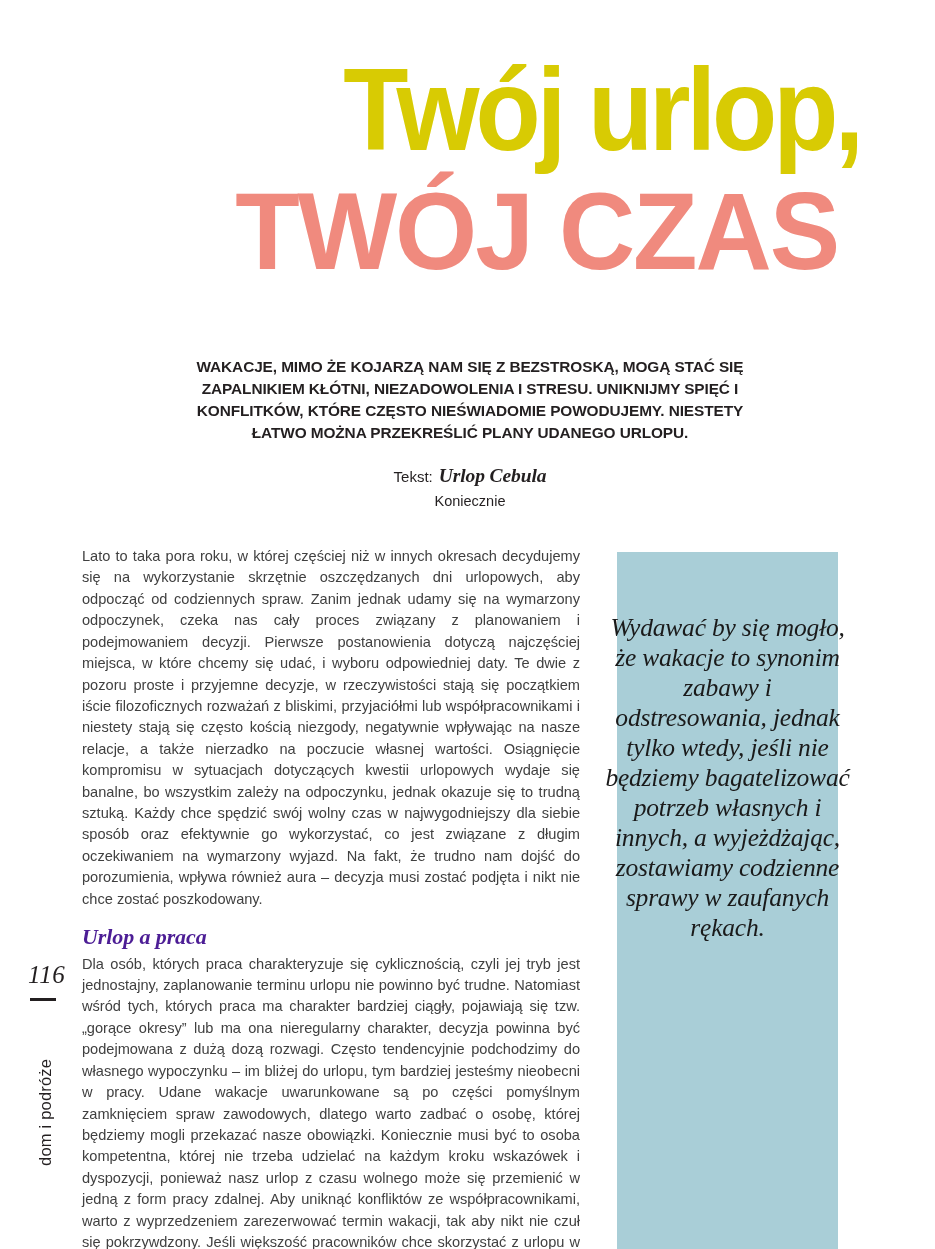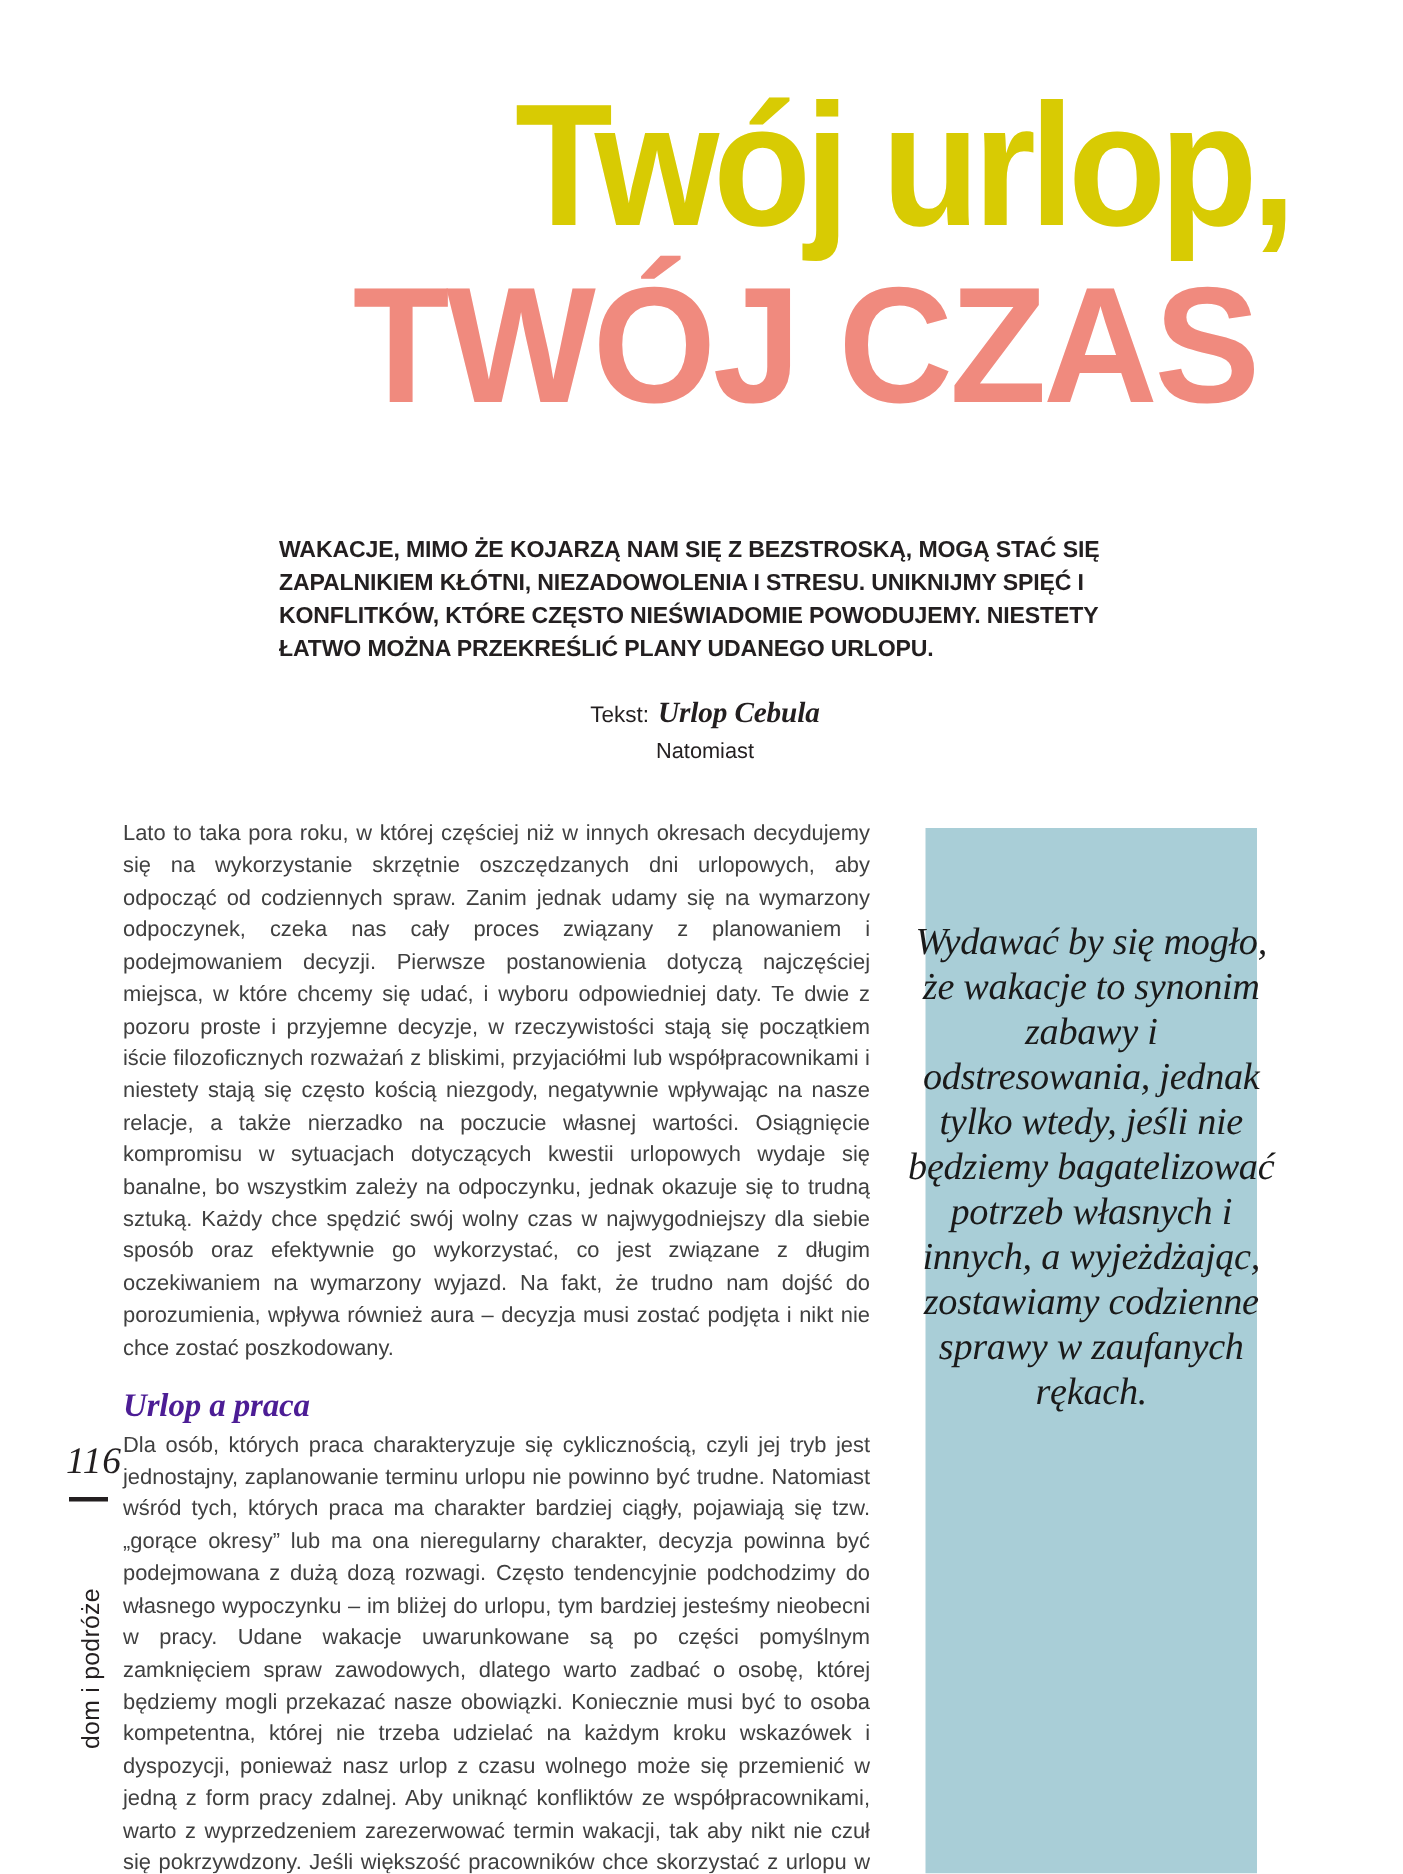--- a/index.html
+++ b/index.html
@@ -18,21 +18,21 @@
     width: 935px;
     height: 1249px;
     background: #ffffff;
     overflow: hidden;
     margin: 0 auto;
   }
 
   
   .margin-rail {
     position: absolute;
-    left: 16px;
+    left: 0;
     top: 0;
     width: 82px;
     height: 898px;
   }
   .folio {
     position: absolute;
     left: 28px;
     top: 962px;
     font-family: "Liberation Serif", serif;
     font-style: italic;
@@ -105,20 +105,21 @@
     transform-origin: right center;
     white-space: nowrap;
   }
 
   
   .standfirst {
     position: absolute;
     left: 186px;
     top: 356px;
     width: 568px;
+    text-align: center;
     font-family: "Liberation Sans", sans-serif;
     font-weight: 700;
     font-size: 15.4px;
     line-height: 1.42;
     letter-spacing: -0.1px;
     color: #231f20;
     text-transform: uppercase;
   }
 
   
@@ -229,21 +230,21 @@
     <div class="headline-line1">Twój urlop,</div>
     <div class="headline-line2">TWÓJ CZAS</div>
   </div>
 
   <div class="standfirst">WAKACJE, MIMO ŻE KOJARZĄ NAM SIĘ Z BEZSTROSKĄ, MOGĄ STAĆ SIĘ ZAPALNIKIEM KŁÓTNI, NIEZADOWOLENIA I STRESU. UNIKNIJMY SPIĘĆ I KONFLITKÓW, KTÓRE CZĘSTO NIEŚWIADOMIE POWODUJEMY. NIESTETY ŁATWO MOŻNA PRZEKREŚLIĆ PLANY UDANEGO URLOPU.</div>
 
   <div class="byline">
     <div class="byline-row">
       <span class="byline-prefix">Tekst:</span><span class="byline-author">Urlop Cebula</span>
     </div>
-    <div class="byline-role">Natomiast</div>
+    <div class="byline-role">Koniecznie</div>
   </div>
 
   <div class="body-col">
     <p>Lato to taka pora roku, w której częściej niż w innych okresach decydujemy się na wykorzystanie skrzętnie oszczędzanych dni urlopowych, aby odpocząć od codziennych spraw. Zanim jednak udamy się na wymarzony odpoczynek, czeka nas cały proces związany z planowaniem i podejmowaniem decyzji. Pierwsze postanowienia dotyczą najczęściej miejsca, w które chcemy się udać, i wyboru odpowiedniej daty. Te dwie z pozoru proste i przyjemne decyzje, w rzeczywistości stają się początkiem iście filozoficznych rozważań z bliskimi, przyjaciółmi lub współpracownikami i niestety stają się często kością niezgody, negatywnie wpływając na nasze relacje, a także nierzadko na poczucie własnej wartości. Osiągnięcie kompromisu w sytuacjach dotyczących kwestii urlopowych wydaje się banalne, bo wszystkim zależy na odpoczynku, jednak okazuje się to trudną sztuką. Każdy chce spędzić swój wolny czas w najwygodniejszy dla siebie sposób oraz efektywnie go wykorzystać, co jest związane z długim oczekiwaniem na wymarzony wyjazd. Na fakt, że trudno nam dojść do porozumienia, wpływa również aura – decyzja musi zostać podjęta i nikt nie chce zostać poszkodowany.</p>
     <div class="gap-before-subhead"></div>
     <h2 class="subhead">Urlop a praca</h2>
     <div class="gap-after-subhead"></div>
     <p>Dla osób, których praca charakteryzuje się cyklicznością, czyli jej tryb jest jednostajny, zaplanowanie terminu urlopu nie powinno być trudne. Natomiast wśród tych, których praca ma charakter bardziej ciągły, pojawiają się tzw. „gorące okresy” lub ma ona nieregularny charakter, decyzja powinna być podejmowana z dużą dozą rozwagi. Często tendencyjnie podchodzimy do własnego wypoczynku – im bliżej do urlopu, tym bardziej jesteśmy nieobecni w pracy. Udane wakacje uwarunkowane są po części pomyślnym zamknięciem spraw zawodowych, dlatego warto zadbać o osobę, której będziemy mogli przekazać nasze obowiązki. Koniecznie musi być to osoba kompetentna, której nie trzeba udzielać na każdym kroku wskazówek i dyspozycji, ponieważ nasz urlop z czasu wolnego może się przemienić w jedną z form pracy zdalnej. Aby uniknąć konfliktów ze współpracownikami, warto z wyprzedzeniem zarezerwować termin wakacji, tak aby nikt nie czuł się pokrzywdzony. Jeśli większość pracowników chce skorzystać z urlopu w lipcu, a jest to ze względu na sytuację nie do zrealizowania, nie warto się sprzeczać, bo nie czas działa odprężająco, a forma twojego wypoczynku.</p>
   </div>
 

